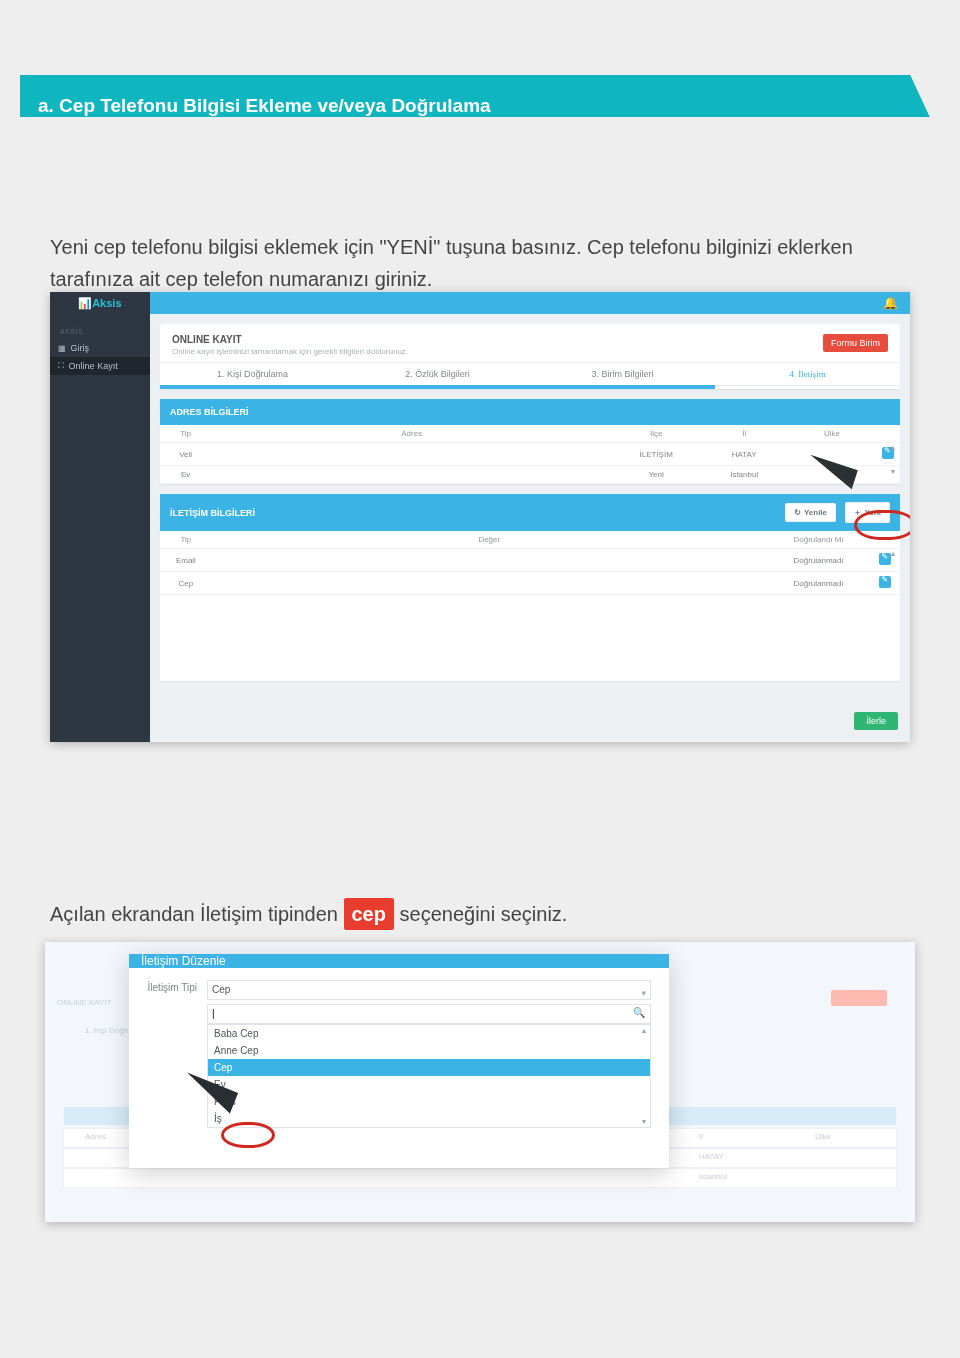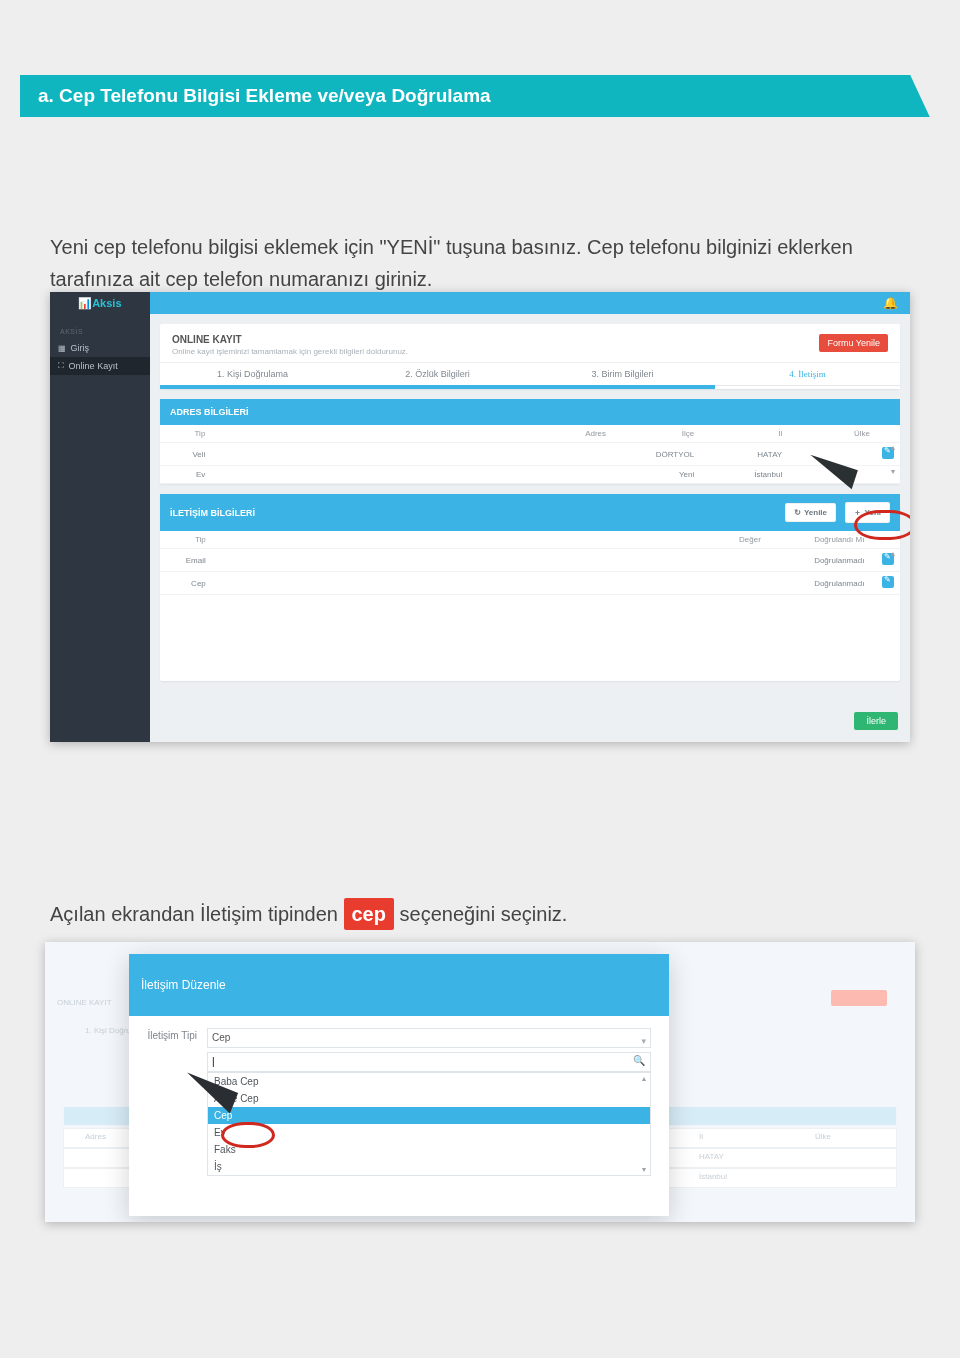--- a/index.html
+++ b/index.html
@@ -14,21 +14,21 @@
 
   
   .banner {
     position: absolute;
     top: 75px;
     left: 20px;
     width: 880px;
     height: 42px;
     background: #0fb5bf;
     display: flex;
-    align-items: center;
+    align-items: flex-end;
     padding-left: 18px;
     box-sizing: border-box;
   }
   .banner:after {
     content: "";
     position: absolute;
     right: -20px;
     top: 0;
     width: 40px;
     height: 42px;
@@ -129,21 +129,21 @@
 
   .panel-hdr {
     background:#3bb3e4; color:#fff; font-size:9px; font-weight:700;
     padding:8px 10px;
     display:flex; justify-content:space-between; align-items:center;
   }
   .panel-body { padding:0; }
 
   .tbl { width:100%; border-collapse: collapse; font-size:8px; color:#7e868e; }
   .tbl th, .tbl td {
-    text-align:right; padding:4px 6px; font-weight:400;
+    text-align:center; padding:4px 6px; font-weight:400;
     border-bottom:1px solid #f0f2f4;
   }
   .tbl th { color:#93989e; }
 
   .pnl-btn {
     background:#fff; color:#6d7780; font-size:8px;
     padding:4px 8px; border-radius:2px; display:inline-flex;
     align-items:center; gap:3px;
     border:1px solid rgba(0,0,0,.06);
   }
@@ -200,21 +200,21 @@
     width:540px; background:#fff;
     box-shadow:0 6px 24px rgba(0,0,0,.18);
   }
   .modal .m-title{
     display:flex;justify-content:space-between;align-items:center;
     padding:16px 18px; font-size:15px; font-weight:600; color:#5b6167;
     border-bottom:1px solid #edf0f2;
   }
   .modal .x{color:#f0a19e;font-size:20px;font-weight:300;}
   .modal .bar{
-    background:#3bb3e4;color:#fff;font-size:12px;padding:24px 12px;
+    background:#3bb3e4;color:#fff;font-size:12px;padding:0 12px;
   }
   .modal .body{ padding:12px 18px 14px; font-size:11px; color:#7f868d;}
   .modal .row{display:flex;gap:10px;align-items:flex-start;}
   .modal .lab{width:50px;text-align:right;font-size:10px;padding-top:2px;}
   .modal .sel{flex:1; border:1px solid #dfe4e8; height:18px; position:relative; font-size:10px; padding:0 4px; line-height:18px; color:#555;}
   .modal .sel .car{position:absolute;right:4px;top:3px;font-size:9px;color:#a6adb3;}
   .modal .srch{flex:1; border:1px solid #dfe4e8; height:18px; position:relative;}
   .modal .srch input{border:0;width:calc(100% - 20px);height:16px;font-size:10px;padding:0 4px;outline:none;}
   .modal .srch .mg{position:absolute;right:4px;top:2px;font-size:10px;color:#a6adb3;}
   .modal .opts{flex:1;border:1px solid #dfe4e8;font-size:10px;max-height:110px;overflow:hidden;position:relative;}
@@ -263,21 +263,21 @@
   </div>
 
   <div class="s1-main">
 
     <div class="card">
       <div class="card-head">
         <div>
           <div class="t1">ONLINE KAYIT</div>
           <div class="t2">Online kayıt işleminizi tamamlamak için gerekli bilgileri doldurunuz.</div>
         </div>
-        <div class="btn-red">Formu Yenile</div>
+        <div class="btn-red">Formu Birim</div>
       </div>
       <div class="steps">
         <div>1. Kişi Doğrulama</div>
         <div>2. Özlük Bilgileri</div>
         <div>3. Birim Bilgileri</div>
         <div class="active">4. İletişim</div>
       </div>
       <div class="steps-bar">
         <span class="done"></span>
           <span class="done"></span>
@@ -297,21 +297,21 @@
             <th style="width:7%">Tip</th>
             <th style="width:55%">Adres</th>
             <th style="width:12%">İlçe</th>
             <th style="width:12%">İl</th>
             <th style="width:12%">Ülke</th>
             <th style="width:2%"></th>
           </tr>
           <tr>
             <td>Veli</td>
             <td></td>
-            <td>DÖRTYOL</td>
+            <td>İLETİŞİM</td>
             <td>HATAY</td>
             <td></td>
             <td><span class="badge-edit"></span></td>
           </tr>
           <tr>
             <td>Ev</td>
             <td></td>
             <td>Yeni</td>
             <td>İstanbul</td>
             <td></td>

